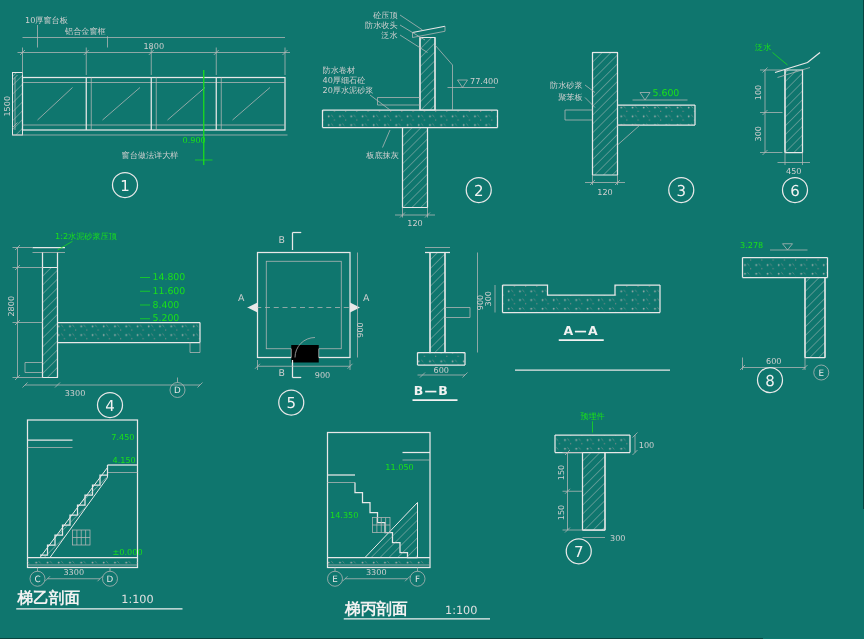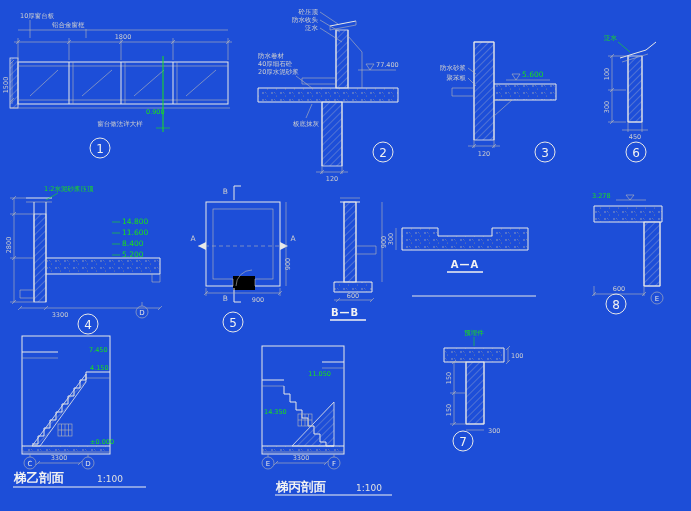--- a/index.html
+++ b/index.html
@@ -1,16 +1,16 @@
 <!DOCTYPE html>
 <html><head>
 <meta charset="utf-8">
 <style>
   html,body{margin:0;padding:0;background:#000;}
-  .canvas{position:relative;width:691px;height:511px;background:#1d4ed8;overflow:hidden;}
+  .canvas{position:relative;width:691px;height:511px;background:#0f766e;overflow:hidden;}
   svg{display:block;}
   text{font-family:"DejaVu Sans","Liberation Sans",sans-serif;fill:#cfcfcf;}
   .t6{font-size:6.5px;}
   .t7{font-size:7.5px;}
   .t9{font-size:10px;fill:#f2f2f2;font-weight:bold;letter-spacing:1px;}
   .tt{font-size:12.5px;fill:#f2f2f2;font-weight:bold;}
   .ts{font-size:9px;fill:#e0e0e0;}
   .tnum{font-size:12px;fill:#f2f2f2;}
   .tax{font-size:7px;fill:#e8e8e8;}
   .mid{text-anchor:middle;}

